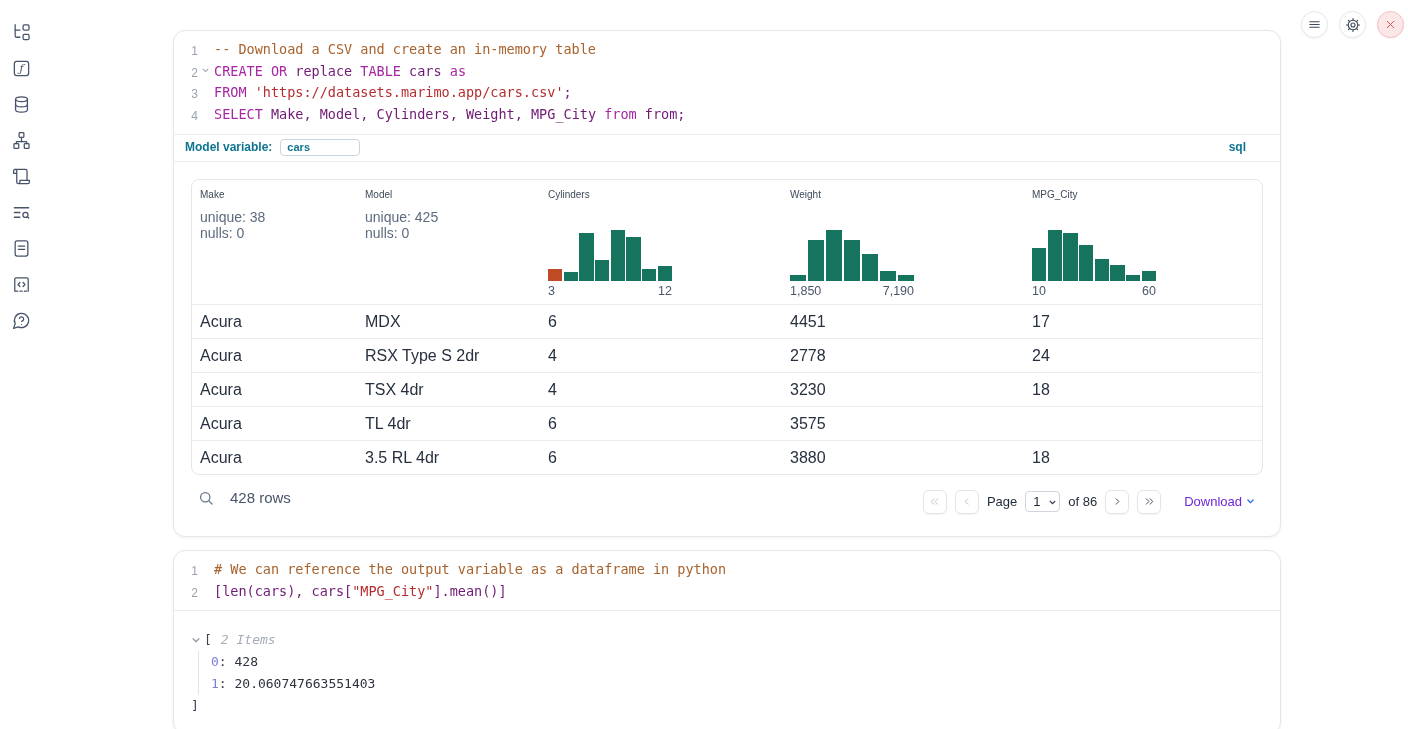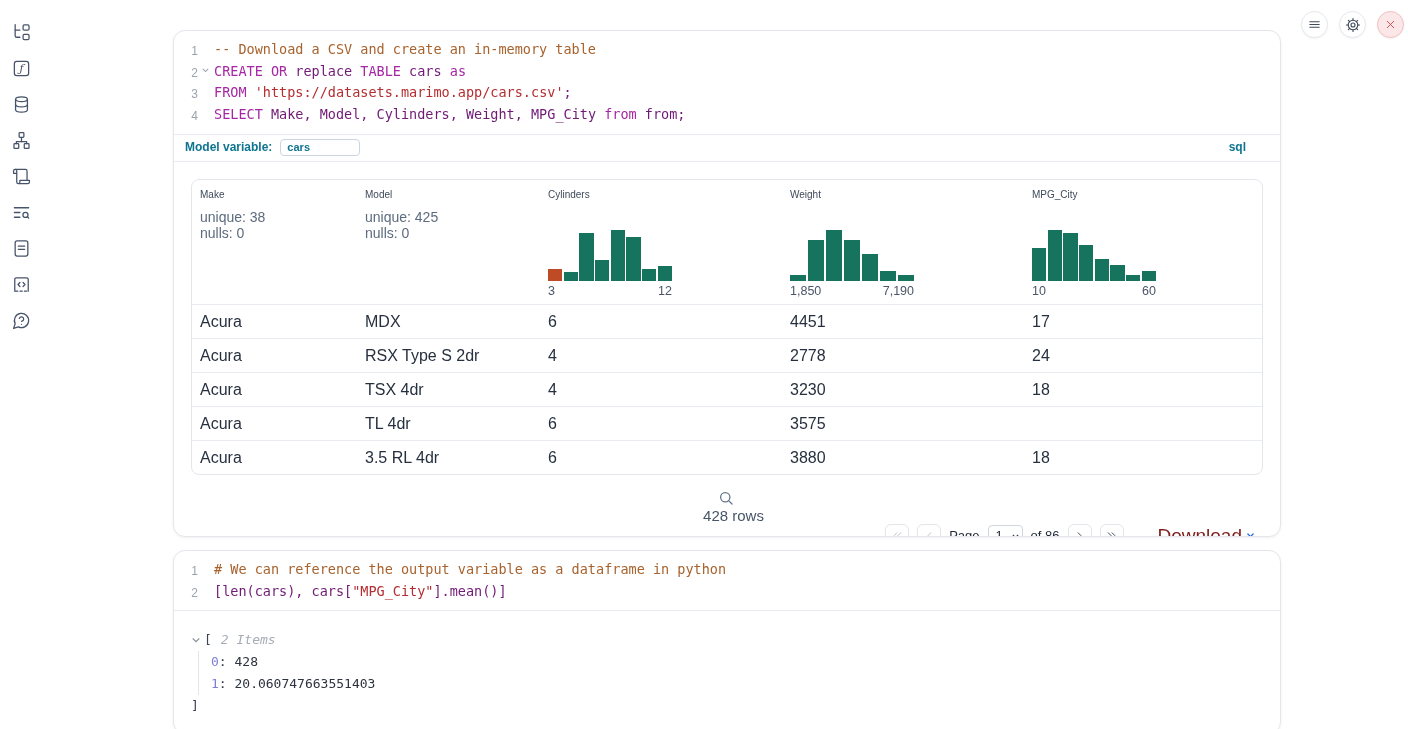--- a/index.html
+++ b/index.html
@@ -46,33 +46,33 @@
   .th-title { font-size:10px; color:#3f4a5a; }
   .th-stats { margin-top:9px; font-size:14px; color:#5d6b7e; line-height:16px; }
   .hist-wrap { margin-top:auto; width:124px; }
   .hist { display:flex; align-items:flex-end; gap:1.5px; height:52px; }
   .bar { flex:1; }
   .hist-labels { display:flex; justify-content:space-between; font-size:12.5px; color:#4a5568; margin-top:3px; }
   .tr { display:grid; grid-template-columns:165px 183px 242px 242px 1fr; border-top:1px solid #e8ebef; }
   .td { padding:7px 8px; font-size:16px; color:#27303f; line-height:19px; }
 
   
-  .tfooter { display:flex; align-items:center; margin-top:14px; padding:0 8px 0 6px; height:26px;flex-direction:column; }
+  .tfooter { display:flex; margin-top:14px; padding:0 8px 0 6px; height:26px; }
   .search-btn { background:none; border:none; display:flex; cursor:pointer; }
   .search-btn svg { fill:none; stroke:#64748b; stroke-width:1.7; stroke-linecap:round; }
   .rows-count { font-size:15px; color:#475569; margin-left:15px; }
   .pager { margin-left:auto; display:flex; align-items:center; gap:8px; }
   .page-btn { width:24px; height:24px; border:1px solid #e2e6ea; border-radius:6px; background:#fff; display:flex; align-items:center; justify-content:center; box-shadow:0 1px 1.5px rgba(0,0,0,.05); cursor:pointer; padding:0; }
   .page-btn svg { fill:none; stroke:#3f4a5a; stroke-width:1.8; stroke-linecap:round; stroke-linejoin:round; }
   .page-btn.disabled svg { stroke:#b7bdc6; }
   .page-label, .page-total { font-size:13px; color:#1f2937; }
   .select-wrap { position:relative; display:inline-flex; }
   .page-select { appearance:none; -webkit-appearance:none; width:35px; height:21px; border:1px solid #cfd6dd; border-radius:4px; font-size:13px; padding:0 12px 0 7px; background:#fff; color:#1f2937; }
   .select-wrap svg { position:absolute; right:3px; top:7px; pointer-events:none; fill:none; stroke:#374151; stroke-width:1.6; }
-  .download { display:flex; align-items:center; gap:4px; color:#7f1d1d; font-size:19px; margin-left:26px; cursor:pointer; background:none; border:none; font-family:inherit; }
+  .download { display:flex; align-items:center; gap:4px; color:#6d28d9; font-size:13px; margin-left:15px; cursor:pointer; background:none; border:none; font-family:inherit; }
   .download svg { fill:none; stroke:#2563eb; stroke-width:1.6; stroke-linecap:round; }
 
   
   .cell-output.py { padding:18px 17px 16px; }
   .tree { font-family:"DejaVu Sans Mono",monospace; font-size:13px; color:#2d333f; }
   .tree-line { line-height:22px; }
   .tree-open { display:flex; align-items:center; }
   .caret { margin-right:3px; display:inline-flex; cursor:pointer; }
   .bracket { color:#3b4252; }
   .items-label { color:#a6acb6; font-style:italic; margin-left:9px; }

